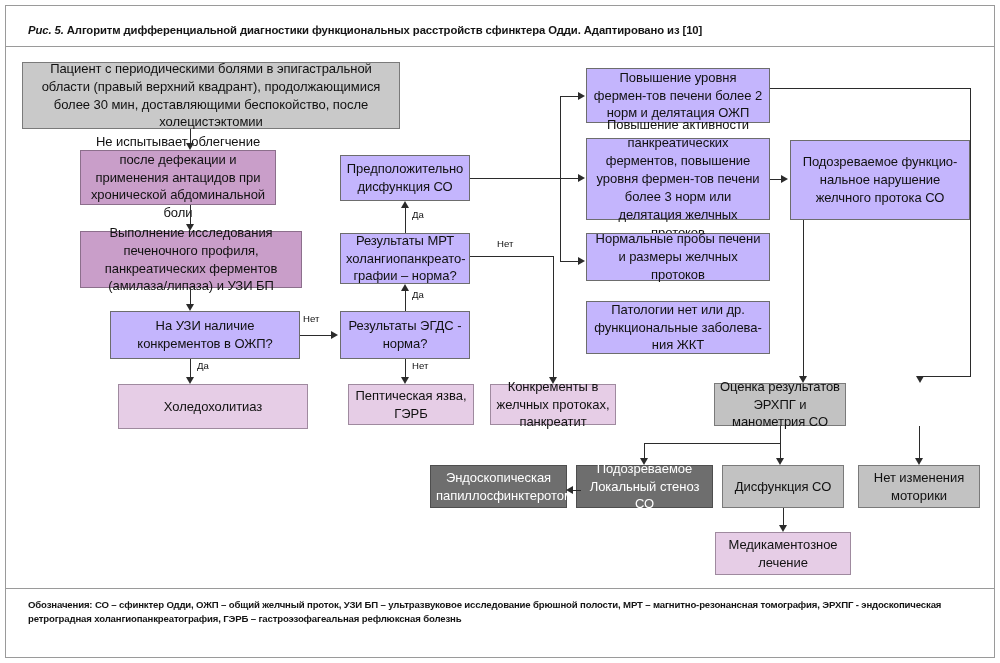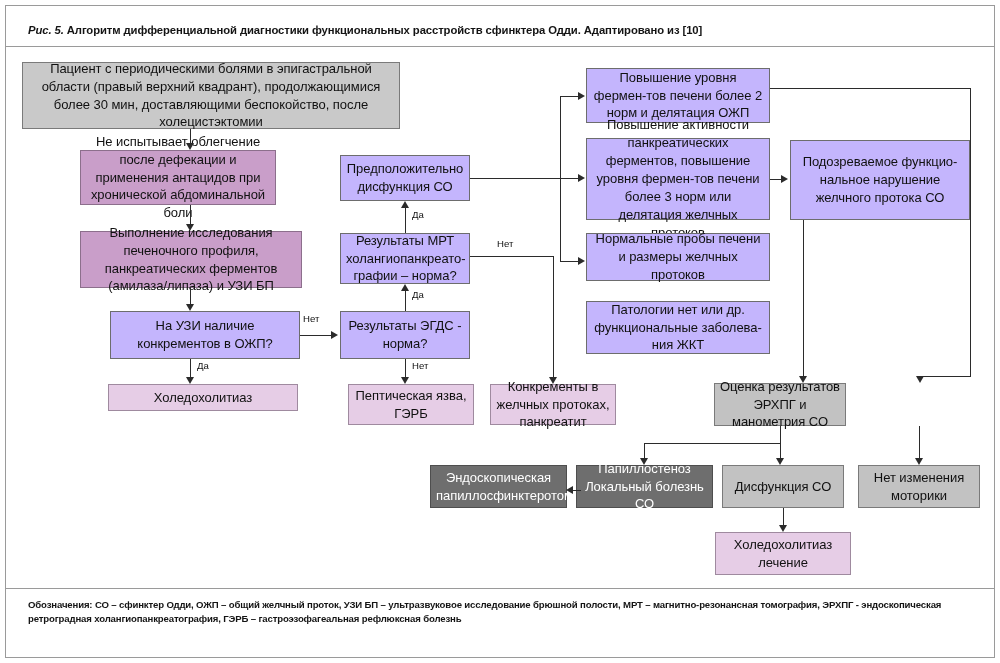--- a/index.html
+++ b/index.html
@@ -139,21 +139,21 @@
   </div>
 
   <div class="node n-pink-dark" style="left:80px; top:231px; width:222px; height:57px;">
     <span>Выполнение исследования  печеночного профиля, панкреатических ферментов (амилаза/липаза) и УЗИ БП</span>
   </div>
 
   <div class="node n-white" style="left:110px; top:311px; width:190px; height:48px;justify-content:center;">
     <span>На УЗИ наличие конкрементов в ОЖП?</span>
   </div>
 
-  <div class="node n-pink-lite" style="left:108px; top:384px; width:190px; height:27px;">
+  <div class="node n-pink-lite" style="left:118px; top:384px; width:190px; height:45px;">
     <span>Холедохолитиаз</span>
   </div>
 
   <div class="node n-white" style="left:340px; top:311px; width:130px; height:48px;">
     <span>Результаты ЭГДС - норма?</span>
   </div>
 
   <div class="node n-white" style="left:340px; top:233px; width:130px; height:51px;">
     <span>Результаты МРТ холангиопанкреато-графии – норма?</span>
   </div>
@@ -193,33 +193,33 @@
   <div class="node n-gray-mid" style="left:714px; top:383px; width:132px; height:43px;">
     <span>Оценка результатов ЭРХПГ  и манометрия СО</span>
   </div>
 
 
   <div class="node n-gray-dark" style="left:430px; top:465px; width:137px; height:43px;">
     <span>Эндоскопическая папиллосфинктеротомия</span>
   </div>
 
   <div class="node n-gray-dark" style="left:576px; top:465px; width:137px; height:43px;">
-    <span>Папиллостеноз Локальный болезнь СО</span>
+    <span>Подозреваемое Локальный стеноз СО</span>
   </div>
 
   <div class="node n-gray-mid" style="left:722px; top:465px; width:122px; height:43px;">
     <span>Дисфункция СО</span>
   </div>
 
   <div class="node n-gray-mid" style="left:858px; top:465px; width:122px; height:43px;">
     <span>Нет изменения моторики</span>
   </div>
 
   <div class="node n-pink-lite" style="left:715px; top:532px; width:136px; height:43px;">
-    <span>Холедохолитиаз лечение</span>
+    <span>Медикаментозное лечение</span>
   </div>
 
   <div class="ln ln-v" style="left:190px; top:129px; height:14px;"></div>
   <div class="arw arw-d" style="left:186px; top:143px;"></div>
 
   <div class="ln ln-v" style="left:190px; top:205px; height:19px;"></div>
   <div class="arw arw-d" style="left:186px; top:224px;"></div>
 
   <div class="ln ln-v" style="left:190px; top:288px; height:16px;"></div>
   <div class="arw arw-d" style="left:186px; top:304px;"></div>

